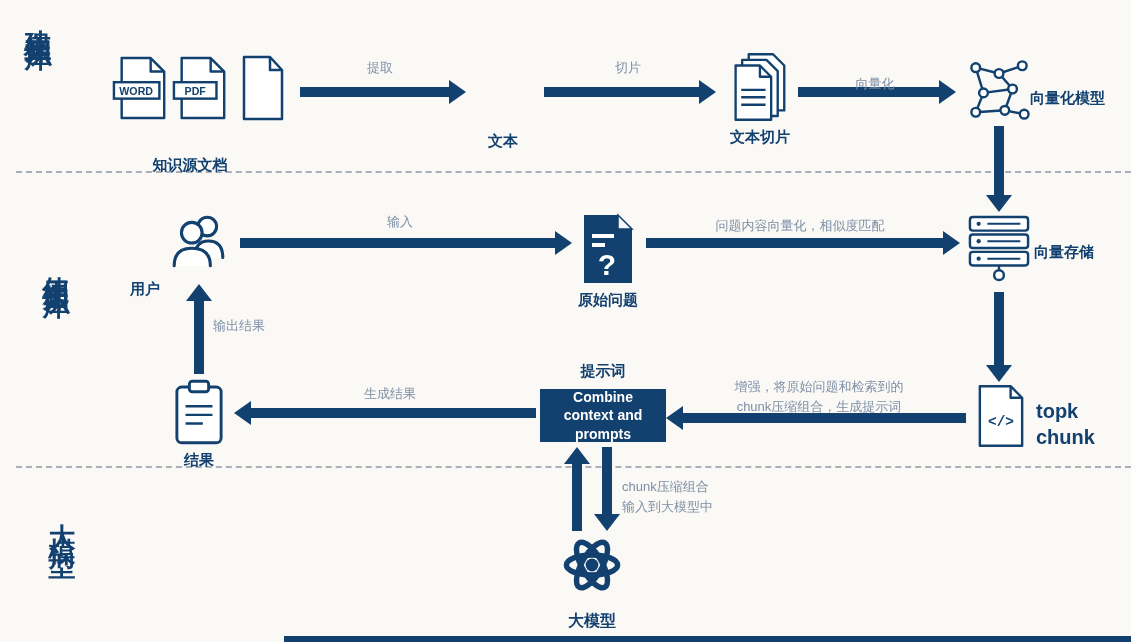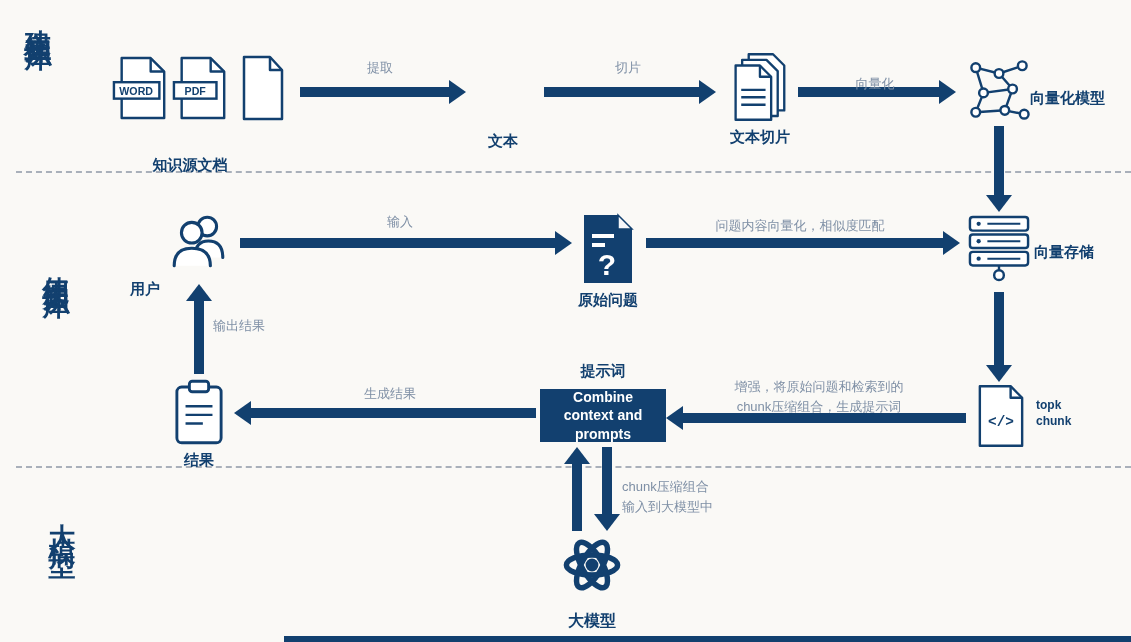--- a/index.html
+++ b/index.html
@@ -170,21 +170,21 @@
 
   <div class="arr arr-d" style="left:986px;top:292px;height:90px;"></div>
 
   <div class="icon" style="left:976px;top:384px;">
     <svg width="50" height="64" viewBox="0 0 52 66">
       <path d="M4 2 H36 L48 14 V64 H4 Z" fill="#fff" stroke="#12406f" stroke-width="2.5" stroke-linejoin="round"></path>
       <path d="M36 2 V14 H48" fill="none" stroke="#12406f" stroke-width="2.5" stroke-linejoin="round"></path>
       <text x="26" y="43" text-anchor="middle" font-size="15" font-weight="bold" fill="#12406f" font-family="Liberation Mono, monospace">&lt;/&gt;</text>
     </svg>
   </div>
-  <div class="lbl" style="left:1036px;top:398px;width:70px;text-align:left;font-size:12px;">
+  <div class="lbl" style="left:1036px;top:398px;width:70px;text-align:left;font-size:20px;">
     <div>topk</div>
     <div>chunk</div>
   </div>
 
   <div class="arr arr-l" style="left:666px;top:406px;width:300px;"></div>
   <div class="note" style="left:688px;top:377px;width:262px;">
     <div>增强，将原始问题和检索到的</div>
     <div>chunk压缩组合，生成提示词</div>
   </div>
 

